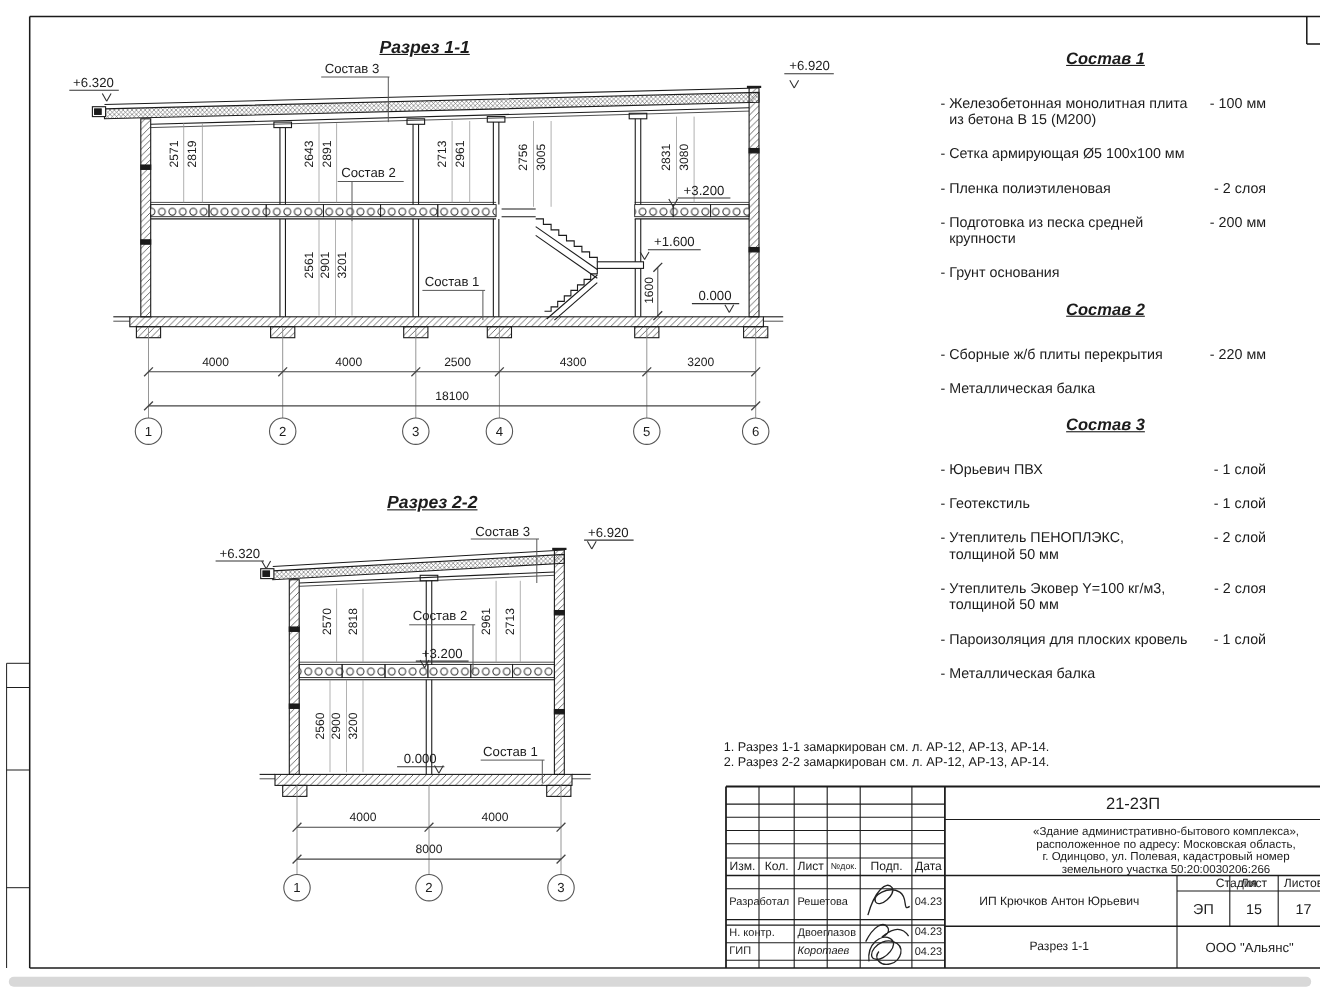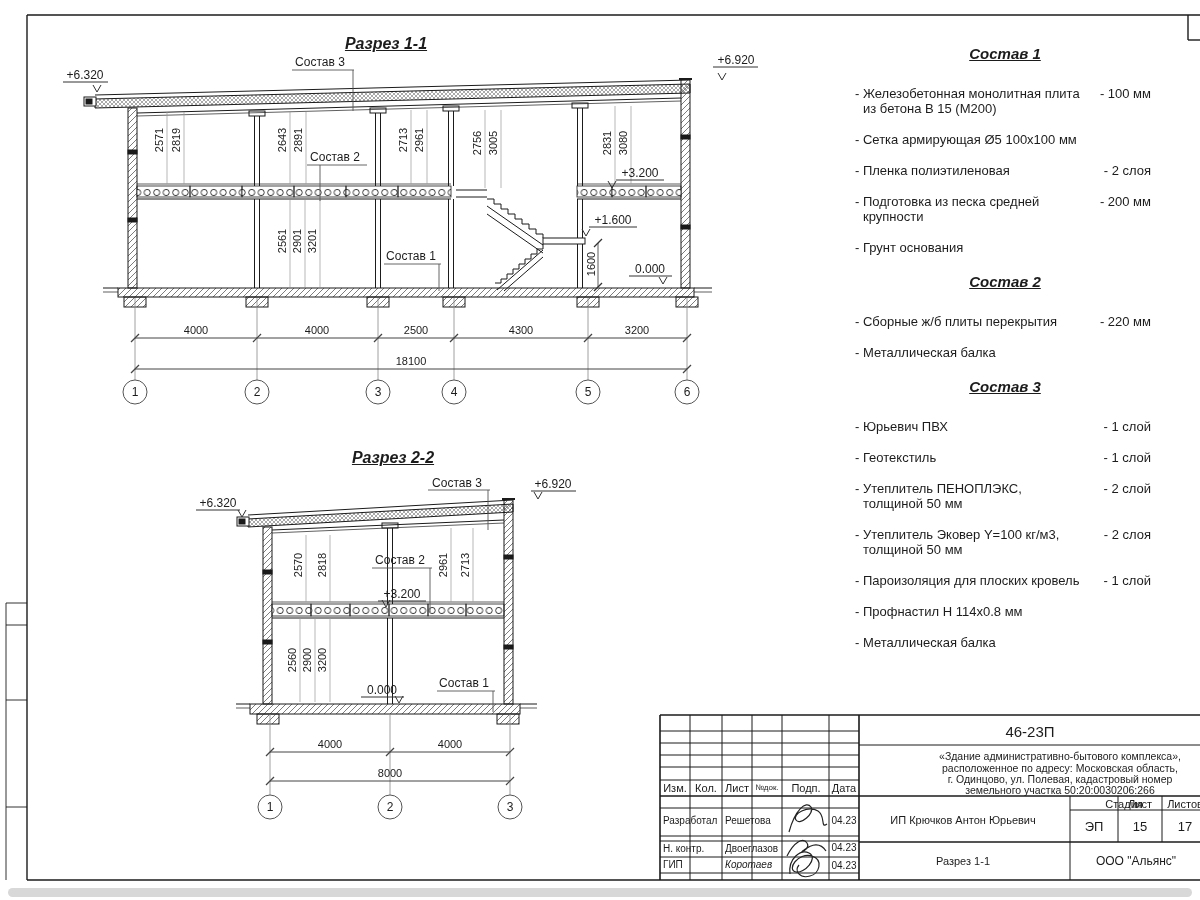--- a/index.html
+++ b/index.html
@@ -489,51 +489,49 @@
     <div class="spec-val">- 2 слоя</div>
   </div>
   <div class="spec-row">
     <div class="spec-name">
           <div>- Пароизоляция для плоских кровель</div>
         </div>
     <div class="spec-val">- 1 слой</div>
   </div>
   <div class="spec-row">
     <div class="spec-name">
-          <div>- Профнастил Н 114х0.8 мм</div>
+          <div>- Металлическая балка</div>
         </div>
     <div class="spec-val"></div>
   </div>
-  <div class="spec-row">
-    <div class="spec-name">
-          <div>- Металлическая балка</div>
-        </div>
-    <div class="spec-val"></div>
-  </div>
 </div>
 
+<div class="notes">
+  <div>1. Разрез 1-1 замаркирован см. л. АР-12, АР-13, АР-14.</div>
+  <div>2. Разрез 2-2 замаркирован см. л. АР-12, АР-13, АР-14.</div>
+</div>
 
 <div class="lbl tb" style="left:675px;top:788px;">Изм.</div>
 <div class="lbl tb" style="left:706px;top:788px;">Кол.</div>
 <div class="lbl tb" style="left:737px;top:788px;">Лист</div>
 <div class="lbl tb-xs" style="left:767px;top:788px;">№док.</div>
 <div class="lbl tb" style="left:806px;top:788px;">Подп.</div>
 <div class="lbl tb" style="left:844px;top:788px;">Дата</div>
 
 <div class="tl tb-s" style="left:663px;top:821px;">Разработал</div>
 <div class="tl tb-s" style="left:725px;top:821px;">Решетова</div>
 <div class="lbl tb-s" style="left:844px;top:821px;">04.23</div>
 <div class="tl tb-s" style="left:663px;top:849px;">Н. контр.</div>
 <div class="tl tb-s" style="left:725px;top:849px;">Двоеглазов</div>
 <div class="lbl tb-s" style="left:844px;top:848px;">04.23</div>
 <div class="tl tb-s" style="left:663px;top:865px;">ГИП</div>
 <div class="tl tb-s" style="left:725px;top:865px;font-style:italic;">Коротаев</div>
 <div class="lbl tb-s" style="left:844px;top:866px;">04.23</div>
 
-<div class="lbl tb-big" style="left:1030px;top:731px;">46-23П</div>
+<div class="lbl tb-big" style="left:1030px;top:731px;">21-23П</div>
 <div class="lbl tb-desc" style="left:1060px;top:757px;">«Здание административно-бытового комплекса»,</div>
 <div class="lbl tb-desc" style="left:1060px;top:769px;">расположенное по адресу: Московская область,</div>
 <div class="lbl tb-desc" style="left:1060px;top:780px;">г. Одинцово, ул. Полевая, кадастровый номер</div>
 <div class="lbl tb-desc" style="left:1060px;top:791px;">земельного участка 50:20:0030206:266</div>
 
 <div class="lbl tb" style="left:963px;top:820px;">ИП Крючков Антон Юрьевич</div>
 <div class="lbl tb" style="left:1124px;top:804px;">Стадия</div>
 <div class="lbl tb" style="left:1140px;top:804px;">Лист</div>
 <div class="lbl tb" style="left:1185px;top:804px;">Листов</div>
 <div class="lbl" style="left:1094px;top:826px;font-size:13px;">ЭП</div>

